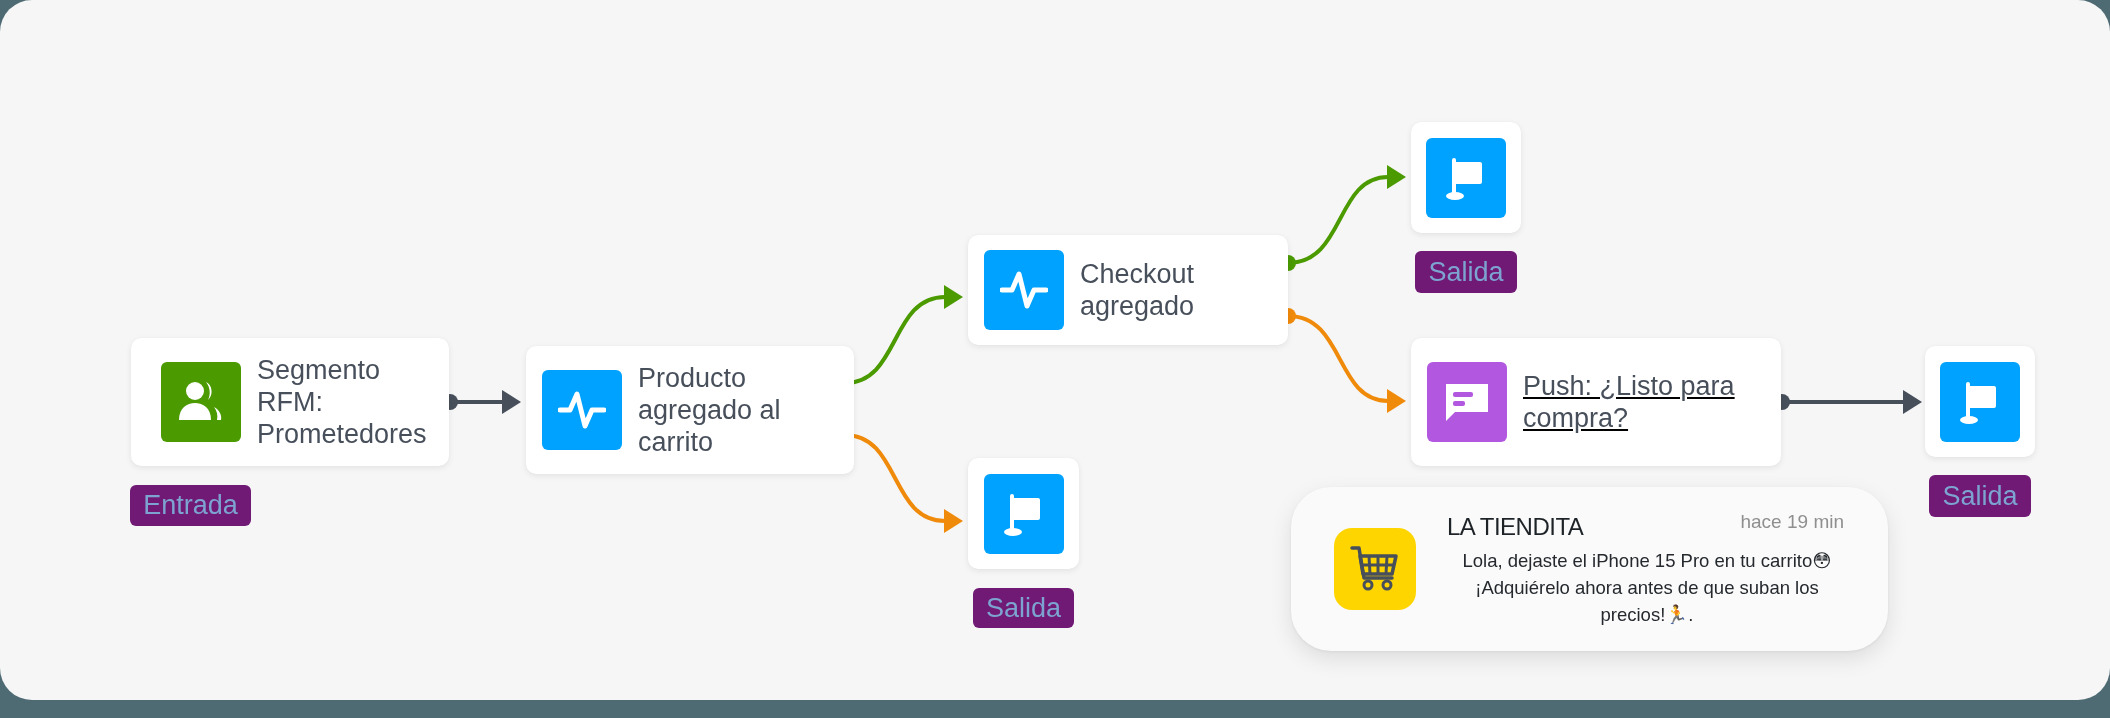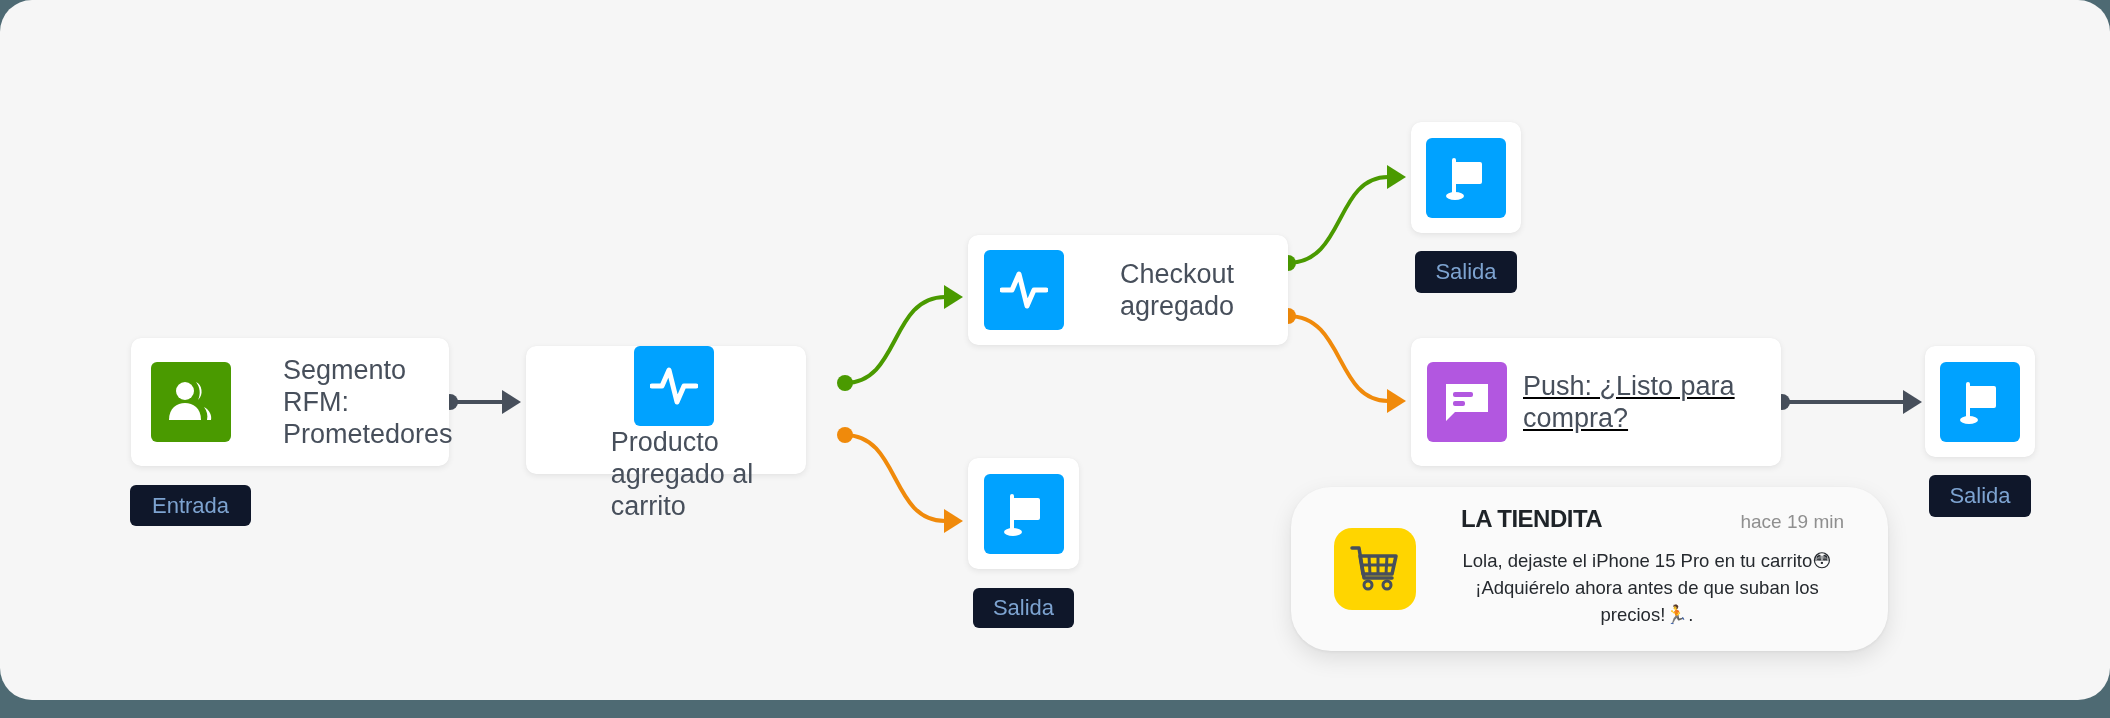--- a/index.html
+++ b/index.html
@@ -22,33 +22,33 @@
   .node .label {
     margin-left: 16px; font-size: 27px; line-height: 32px; color: #474f5b;
   }
   .flag-node {
     position: absolute; background: #fff; border-radius: 10px;
     box-shadow: 0 2px 6px rgba(0,0,0,0.08), 0 0 1px rgba(0,0,0,0.06);
     display: flex; align-items: center; justify-content: center;
   }
   .flag-node .ico { width: 80px; height: 80px; border-radius: 6px; background: #00a2ff; display:flex; align-items:center; justify-content:center; }
   .tag {
-    position: absolute; background: #0f172a; border-radius: 6px;
-    color: #7da3d0; font-size: 22px; display: flex; align-items: center; justify-content: center;
+    position: absolute; background: #701a75; border-radius: 6px;
+    color: #7da3d0; font-size: 27px; display: flex; align-items: center; justify-content: center;
   }
   .notif {
     position: absolute; left: 1291px; top: 487px; width: 597px; height: 164px;
     background: #fafafa; border-radius: 40px;
     box-shadow: 0 8px 22px rgba(0,0,0,0.10), 0 1px 3px rgba(0,0,0,0.06);
   }
   .notif .app-icon {
     position: absolute; left: 43px; top: 41px; width: 82px; height: 82px;
     background: #ffd500; border-radius: 18px; display: flex; align-items: center; justify-content: center;
   }
-  .notif .app-name { position: absolute; left: 156px; top: 18px; font-size: 24px; font-weight: bold; color: #1e2328; letter-spacing: -0.5px; margin-left: 14px; }
+  .notif .app-name { position: absolute; left: 156px; top: 26px; font-size: 24px; font-weight: normal; color: #1e2328; letter-spacing: -0.5px; }
   .notif .time { position: absolute; right: 44px; top: 24px; font-size: 19px; color: #8f8f8f; }
   .notif .msg { position: absolute; left: 156px; top: 60px; width: 400px; font-size: 18.5px; line-height: 27px; color: #25292e; text-align: center; }
 </style>
 </head>
 <body>
 
 <div class="top-corners"></div>
 
 <svg class="wires" viewBox="0 0 2110 718">
 
@@ -82,51 +82,51 @@
     <circle cx="1288" cy="316" r="8" fill="#f08a0b"></circle>
   </g>
 
   <g>
     <line x1="1782" y1="402" x2="1905" y2="402" stroke="#474f5b" stroke-width="4"></line>
     <polygon points="1903,390 1922,402 1903,414" fill="#474f5b"></polygon>
     <circle cx="1782" cy="402" r="8" fill="#474f5b"></circle>
   </g>
 </svg>
 
-<div class="node" style="left:131px; top:338px; width:318px; height:128px; padding-left:20px;gap:36px;">
+<div class="node" style="left:131px; top:338px; width:318px; height:128px; padding-left:30px;">
   <div class="ico" style="background:#4a9a00;">
     <svg width="48" height="44" viewBox="0 0 48 44">
       <circle cx="18" cy="11" r="9" fill="#fff"></circle>
       <path d="M2 40 C2 28, 10 23, 18 23 C26 23, 34 28, 34 40 Z" fill="#fff"></path>
       <path d="M29 2 C35 4, 37 15, 31 20 C34 14, 33 7, 29 2 Z" fill="#fff"></path>
       <path d="M37 27 C43 30, 45 36, 44 40 L40 40 C41 35, 40 31, 37 27 Z" fill="#fff"></path>
     </svg>
   </div>
   <div class="label">
     <div>Segmento</div>
     <div>RFM:</div>
     <div>Prometedores</div>
   </div>
 </div>
 <div class="tag" style="left:130px; top:485px; width:121px; height:41px;">Entrada</div>
 
-<div class="node" style="left:526px; top:346px; width:280px; height:128px; padding-left:16px;flex-direction:column;">
+<div class="node" style="left:526px; top:346px; width:328px; height:128px; padding-left:16px;">
   <div class="ico" style="background:#00a2ff;">
     <svg width="48" height="44" viewBox="0 0 48 44">
       <polyline points="2,22 12,22 19,6 27,38 34,22 46,22" fill="none" stroke="#fff" stroke-width="5" stroke-linecap="round" stroke-linejoin="round"></polyline>
     </svg>
   </div>
   <div class="label">
     <div>Producto</div>
     <div>agregado al</div>
     <div>carrito</div>
   </div>
 </div>
 
-<div class="node" style="left:968px; top:235px; width:320px; height:110px; padding-left:16px;gap:40px;">
+<div class="node" style="left:968px; top:235px; width:320px; height:110px; padding-left:16px;">
   <div class="ico" style="background:#00a2ff;">
     <svg width="48" height="44" viewBox="0 0 48 44">
       <polyline points="2,22 12,22 19,6 27,38 34,22 46,22" fill="none" stroke="#fff" stroke-width="5" stroke-linecap="round" stroke-linejoin="round"></polyline>
     </svg>
   </div>
   <div class="label">
     <div>Checkout</div>
     <div>agregado</div>
   </div>
 </div>

